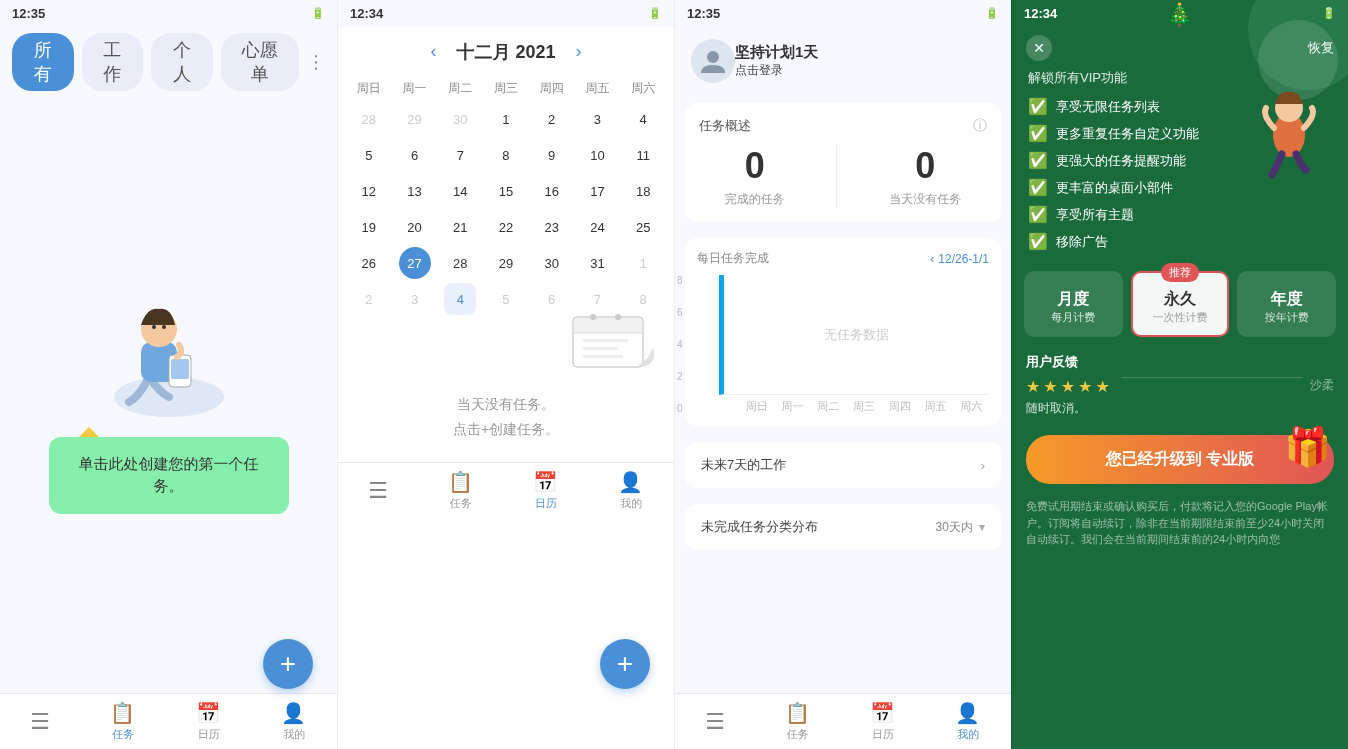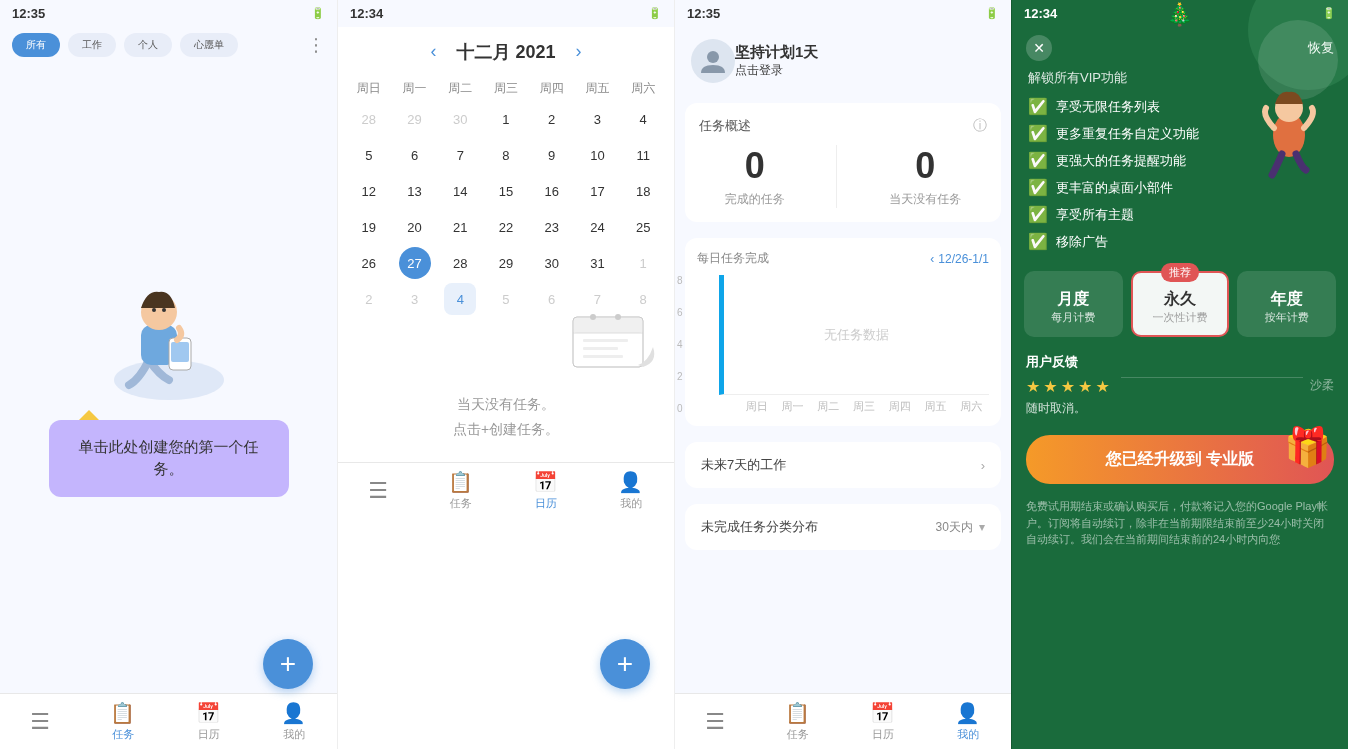--- a/index.html
+++ b/index.html
@@ -44,21 +44,21 @@
     .filter-bar {
       display: flex;
       align-items: center;
       padding: 6px 12px;
       gap: 8px;
     }
     .filter-btn {
       padding: 5px 14px;
       border-radius: 20px;
       border: none;
-      font-size: 10px;
+      font-size: 18px;
       cursor: pointer;
       background: #e8edf8;
       color: #555;
     }
     .filter-btn.active {
       background: #4a90d9;
       color: #fff;
     }
     .more-icon {
       margin-left: auto;
@@ -70,21 +70,21 @@
     .task-illustration {
       flex: 1;
       display: flex;
       flex-direction: column;
       align-items: center;
       justify-content: center;
       padding: 20px;
     }
 
     .tooltip-bubble {
-      background: #c4b5fd;
+      background: #86efac;
       border-radius: 12px;
       padding: 16px 20px;
       margin-top: 10px;
       font-size: 15px;
       color: #333;
       max-width: 240px;
       text-align: center;
       position: relative;
       line-height: 1.5;
     }

